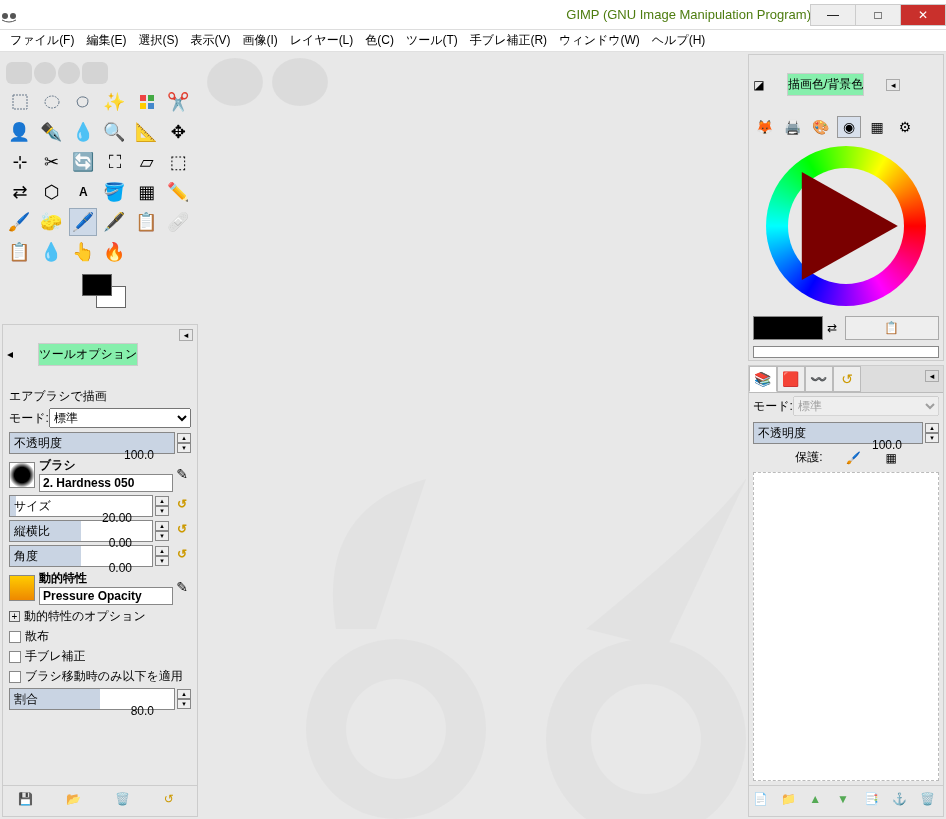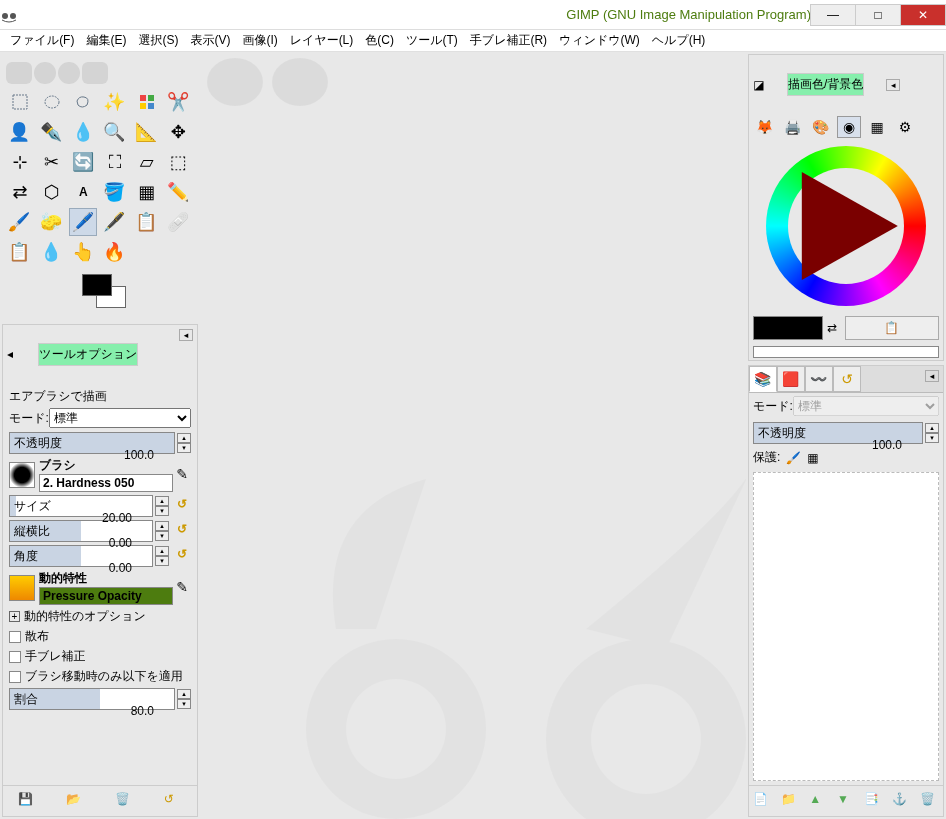--- a/index.html
+++ b/index.html
@@ -62,21 +62,21 @@
 .color-wheel::after { content:''; position:absolute; inset:22px; border-radius:50%; background:#e8e8e8; }
 .color-tri { position:absolute; top:50%; left:50%; width:0; height:0; border-top:54px solid transparent; border-bottom:54px solid transparent; border-left:96px solid #7a0000; transform:translate(-46%, -50%); z-index:1; }
 .current-color-row { display:flex; align-items:center; padding:4px; gap:4px; }
 .cur-sw { width:70px; height:24px; background:#000; border:1px solid #888; }
 .cur-btn { flex:1; height:24px; border:1px solid #aaa; background:#eee; display:flex; align-items:center; justify-content:center; }
 .strip-sw { height:12px; border:1px solid #888; margin:2px 4px; background:#fff; }
 .layers-tabs { display:flex; gap:0; border-bottom:1px solid #bbb; background:#ddd; }
 .layers-tabs .lt { width:28px; height:26px; border:1px solid #bbb; display:flex; align-items:center; justify-content:center; font-size:14px; background:#eee; }
 .layers-tabs .lt.active { background:#fff; border-bottom:1px solid #fff; }
 .layer-area { flex:1; border:1px dashed #bbb; margin:4px; background:#fff; }
-.lock-row { display:flex; align-items:center; padding:2px 4px; gap:6px; }
+.lock-row { display:flex; align-items:center; padding:2px 4px; gap:24px;justify-content:center; }
 svg { display:block; }
 </style>
 </head>
 <body>
 
 <div class="titlebar">
   <div class="icon">
     <svg width="18" height="18">
         <circle cx="5" cy="10" r="3" fill="#555"></circle>
         <circle cx="13" cy="10" r="3" fill="#555"></circle>
@@ -240,21 +240,21 @@
           <div class="spin">
               <div>▴</div>
               <div>▾</div>
             </div>
           <div class="reset-btn">↺</div>
         </div>
         <div class="brush-row">
           <div class="brush-preview" style="background:linear-gradient(#fc0,#e80)"></div>
           <div class="brush-info">
             <div>動的特性</div>
-            <div style="border:1px solid #888;background:#4d7c0f;padding:1px 3px">Pressure Opacity</div>
+            <div style="border:1px solid #888;background:#ffffff;padding:1px 3px">Pressure Opacity</div>
           </div>
           <div class="brush-edit">✎</div>
         </div>
         <div class="expander">
           <div class="plus">+</div>
             <span>動的特性のオプション</span>
         </div>
         <div class="chk-row">
             <div class="chk"></div>
             <span>散布</span>

